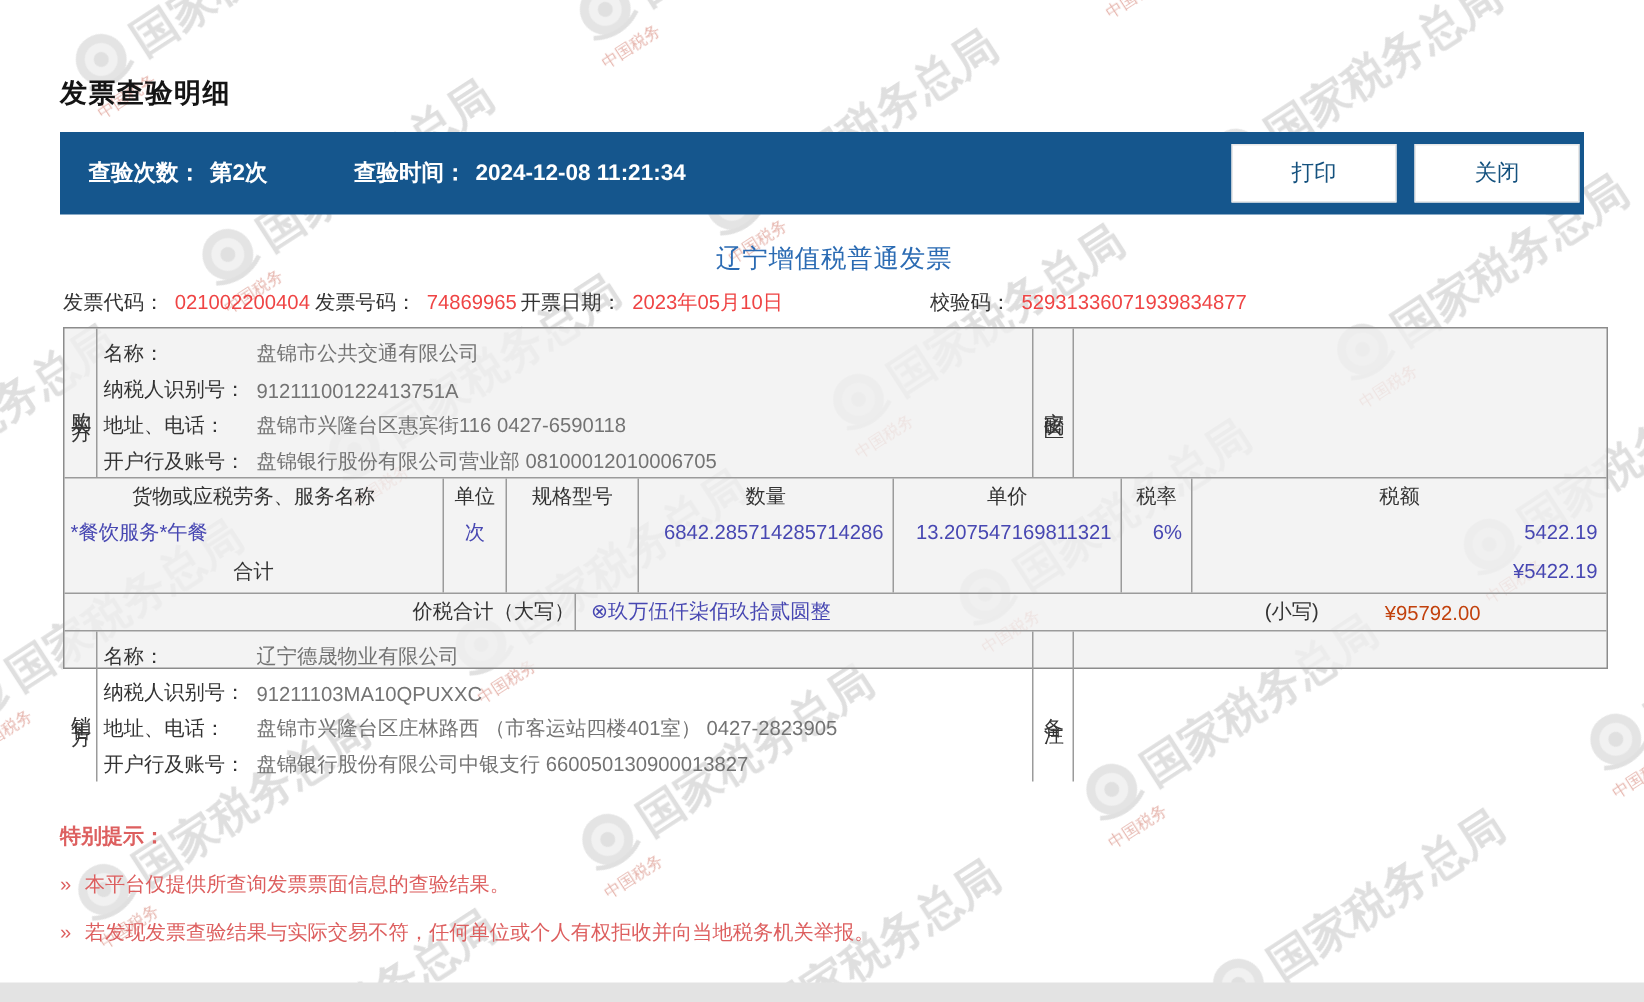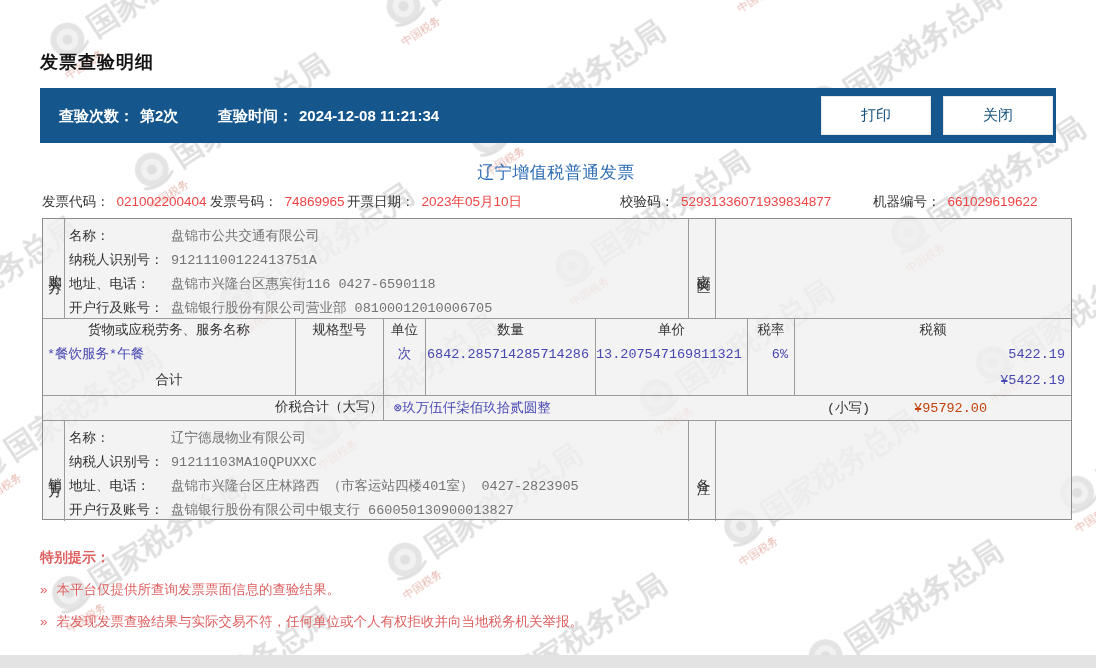--- a/index.html
+++ b/index.html
@@ -10,36 +10,36 @@
     -webkit-font-smoothing:antialiased;
   }
   .wm-layer { position:absolute; inset:0; z-index:0; }
   .content { position:absolute; inset:0; z-index:1; }
 
   .page-title { position:absolute; left:40px; top:50px; font-size:18px; font-weight:bold; color:#141414; letter-spacing:1px; }
 
   .topbar { position:absolute; left:40px; top:88px; width:1016px; height:55px; background:#15568d; }
   .topbar .grp { position:absolute; top:0; height:55px; line-height:55px; color:#ffffff; font-size:15px; font-weight:bold; white-space:nowrap; }
   .grp-count { left:19px; }
-  .grp-time  { left:178px;text-align:center; }
+  .grp-time  { left:196px;text-align:center; }
   .grp .v { margin-left:6px; }
   .bar-btn { position:absolute; top:8px; width:110px; height:39px; background:#ffffff; color:#14517e; font-size:15px; border:1px solid #e8e8e8; cursor:pointer; font-family:inherit; }
   .btn-print { left:781px; }
   .btn-close { left:903px; }
 
   .inv-title { position:absolute; left:40px; top:161px; width:1032px; text-align:center; color:#2b6bb3; font-size:17px; letter-spacing:0.5px; }
 
   .meta { position:absolute; left:40px; top:193px; width:1032px; height:20px; font-size:13.5px; white-space:nowrap; }
   .meta .mgrp { position:absolute; top:0; }
   .meta .lbl { color:#333333; }
   .meta .val { color:#ef4444; margin-left:7px; }
   .mg-0 { left:2px; }  .mg-1 { left:170px; } .mg-2 { left:307px; } .mg-3 { left:580px; } .mg-4 { left:833px; }
 
-  .inv-table { position:absolute; left:42px; top:218px; width:1030px; height:302px;
-    border:1px solid #8c8c8c; background:rgba(239,239,239,0.78); font-size:13.5px; display:flex; flex-direction:column;font-family:Liberation Mono, monospace; }
+  .inv-table { position:absolute; left:42px; top:218px; width:1030px; height:228px;
+    border:1px solid #8c8c8c; background:rgba(239,239,239,0.78); font-size:13.5px; display:flex; flex-direction:column; }
 
   .row-party { display:flex; height:100px; border-bottom:1px solid #9b9b9b; }
   .row-party.last { border-bottom:none; }
   .side { width:22px; border-right:1px solid #9b9b9b; display:flex; align-items:center; justify-content:center; }
   .vtext { writing-mode:vertical-rl; text-orientation:upright; letter-spacing:3px; color:#333333; font-size:13.5px; }
   .party-body { width:624px; border-right:1px solid #9b9b9b; padding:5px 0 0 2px; }
   .frow { display:flex; height:24px; align-items:center; }
   .frow .flbl { width:104px; color:#333333; padding-left:2px; }
   .frow .fval { color:#737373; white-space:nowrap; }
   .divcell { width:27px; border-right:1px solid #9b9b9b; display:flex; align-items:center; justify-content:center; }
@@ -106,21 +106,20 @@
     <button class="bar-btn btn-close">关闭</button>
   </div>
 
   <div class="inv-title">辽宁增值税普通发票</div>
 
   <div class="meta">
     <span class="mgrp mg-0"><span class="lbl">发票代码：</span><span class="val">021002200404</span></span>
     <span class="mgrp mg-1"><span class="lbl">发票号码：</span><span class="val">74869965</span></span>
     <span class="mgrp mg-2"><span class="lbl">开票日期：</span><span class="val">2023年05月10日</span></span>
     <span class="mgrp mg-3"><span class="lbl">校验码：</span><span class="val">52931336071939834877</span></span>
-    <span class="mgrp mg-4"><span class="lbl">机器编号：</span><span class="val">661029619622</span></span>
   </div>
 
   <div class="inv-table">
 
     <div class="row-party">
       <div class="side">
         <span class="vtext">购买方</span>
       </div>
       <div class="party-body">
         <div class="frow">
@@ -145,28 +144,28 @@
       </div>
       <div class="restcell"></div>
     </div>
 
     <div class="goods">
       <div class="gcol gc-0">
         <div class="gh">货物或应税劳务、服务名称</div>
         <div class="gv ta-l">*餐饮服务*午餐</div>
         <div class="gt ta-c dark">合计</div>
       </div>
+      <div class="gcol gc-2">
+        <div class="gh">单位</div>
+        <div class="gv ta-c">次</div>
+        <div class="gt"></div>
+      </div>
       <div class="gcol gc-1">
         <div class="gh">规格型号</div>
         <div class="gv ta-c"></div>
-        <div class="gt"></div>
-      </div>
-      <div class="gcol gc-2">
-        <div class="gh">单位</div>
-        <div class="gv ta-c">次</div>
         <div class="gt"></div>
       </div>
       <div class="gcol gc-3">
         <div class="gh">数量</div>
         <div class="gv ta-r">6842.285714285714286</div>
         <div class="gt"></div>
       </div>
       <div class="gcol gc-4">
         <div class="gh">单价</div>
         <div class="gv ta-r">13.207547169811321</div>

